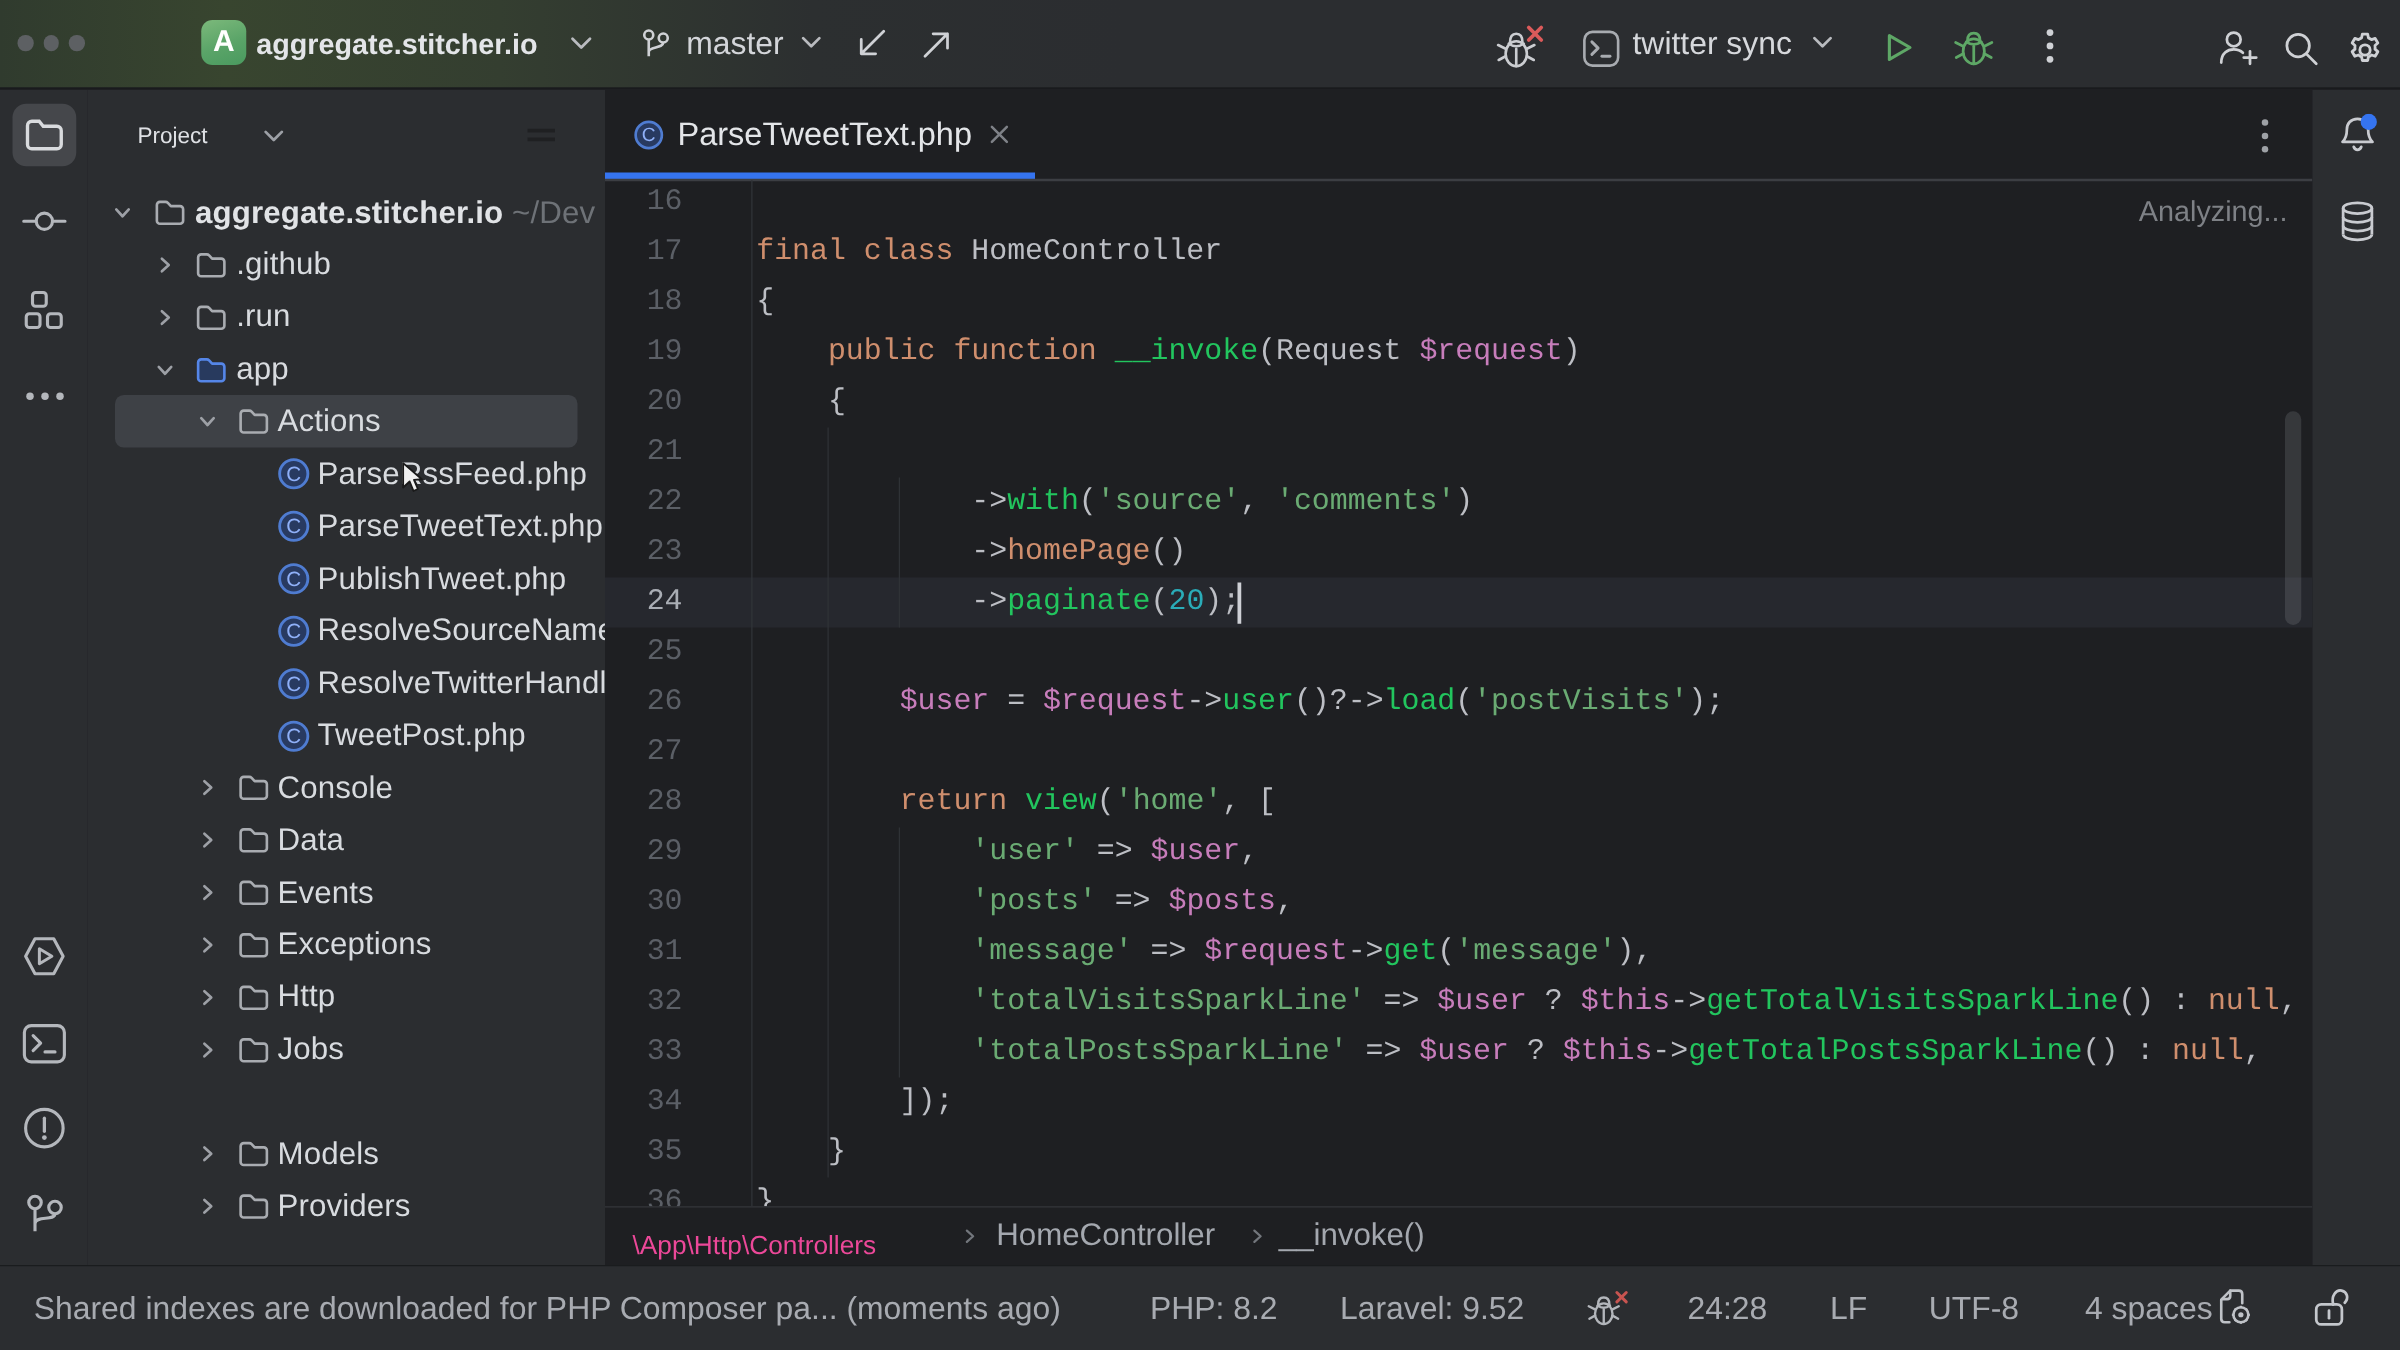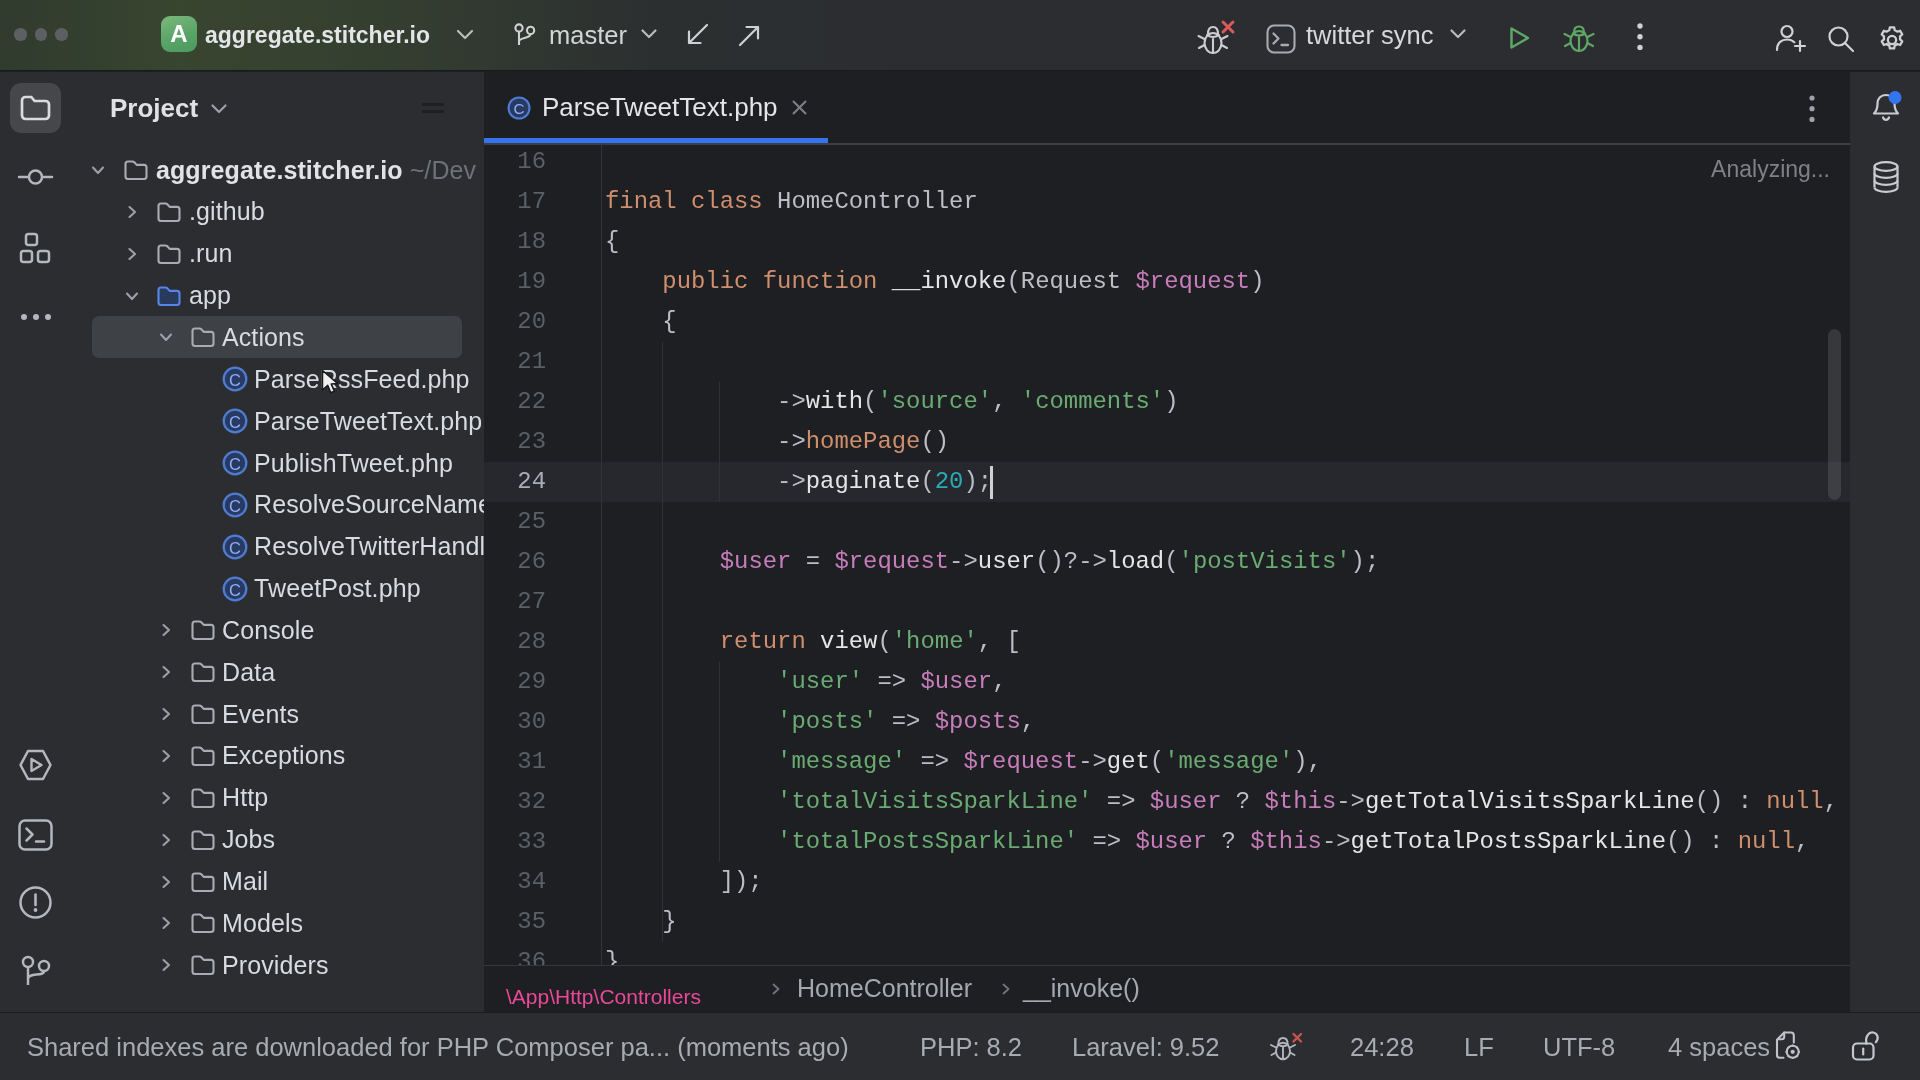--- a/index.html
+++ b/index.html
@@ -1,21 +1,21 @@
 <!DOCTYPE html>
 <html><head>
 <meta charset="utf-8">
 <style>
 *{margin:0;padding:0;box-sizing:border-box}
 html,body{width:1920px;height:1080px;overflow:hidden}
 body{position:relative;background:#1E1F22;font-family:"Liberation Sans",sans-serif;-webkit-font-smoothing:antialiased}
 .abs{position:absolute}
 .row{position:absolute;display:flex;align-items:center}
 pre{font-family:"Liberation Mono",monospace;font-size:23.9px;line-height:40px;color:#BCBEC4}
-.k{color:#CF8E6D}.f{color:#e5e5e5}.s{color:#6AAB73}.n{color:#2AACB8}.v{color:#C77DBB}
+.k{color:#CF8E6D}.f{color:#22c55e}.s{color:#6AAB73}.n{color:#2AACB8}.v{color:#C77DBB}
 .ln{position:absolute;left:484px;width:62px;text-align:right;font-family:"Liberation Mono",monospace;font-size:23.9px;line-height:40px;color:#5B5F66}
 .tr{font-size:25px}
 .tr span{letter-spacing:0.1px}
 svg{display:block}
 </style>
 </head>
 <body>
 
 <div class="abs" id="titlebar" style="left:0;top:0;width:1920px;height:71px;background:linear-gradient(90deg,#303b2e 0px,#38452f 180px,#343e30 400px,#2c2f30 650px,#2b2d30 900px,#2b2d30 100%);border-bottom:1px solid #191a1c"></div>
 
@@ -167,21 +167,21 @@
 <svg class="abs" style="left:20px;top:954px" width="32" height="34" viewBox="0 0 32 34">
  <g fill="none" stroke="#B4B7BC" stroke-width="2.5">
   <circle cx="8" cy="8" r="5"></circle>
   <circle cx="24" cy="12" r="5"></circle>
   <path d="M8 13 L8 31 M8 25 C8 18 24 23 24 17"></path>
  </g>
 </svg>
 
 <div class="abs" id="projpanel" style="left:70px;top:72px;width:414px;height:940px;background:#2B2D30;overflow:hidden">
 
- <div class="row" style="left:40px;top:14px;height:44px;color:#DFE1E5;font-size:26px;font-weight:bold">Project</div>
+ <div class="row" style="left:40px;top:14px;height:44px;color:#DFE1E5;font-size:18px;font-weight:normal">Project</div>
  <svg class="abs" style="left:140px;top:31px" width="18" height="12" viewBox="0 0 18 12">
       <path d="M2.5 2.5 L9 9 L15.5 2.5" fill="none" stroke="#9DA0A6" stroke-width="2.2" stroke-linecap="round" stroke-linejoin="round"></path>
     </svg>
  <div class="abs" style="left:352px;top:31px;width:22px;height:2.5px;background:rgba(0,0,0,0.28)"></div>
  <div class="abs" style="left:352px;top:38px;width:22px;height:2.5px;background:rgba(0,0,0,0.28)"></div>
 
  <div class="abs" style="left:22px;top:244px;width:370px;height:42px;border-radius:7px;background:#3E4146"></div>
 
  <div class="abs tr" style="left:0;top:77.0px;width:414px;height:42px">
       <span class="abs" style="left:20px;top:0;width:16px;height:42px">
@@ -338,31 +338,20 @@
  <div class="abs tr" style="left:0;top:746.6px;width:414px;height:42px">
       <span class="abs" style="left:88px;top:0;width:16px;height:42px">
         <svg class="abs" style="left:0;top:13px" width="16" height="16" viewBox="0 0 16 16">
           <path d="M5.5 3 L11 8 L5.5 13" fill="none" stroke="#9DA0A6" stroke-width="2.1" stroke-linecap="round" stroke-linejoin="round"></path>
         </svg>
       </span>
       <svg class="abs" style="left:120px;top:8px" width="26" height="26" viewBox="0 0 26 26">
         <path d="M2.5 19.5 V7 C2.5 5.6 3.6 4.5 5 4.5 H9.4 C10.1 4.5 10.8 4.8 11.3 5.3 L13.7 7.9 H21 C22.4 7.9 23.5 9 23.5 10.4 V19.5 C23.5 20.9 22.4 22 21 22 H5 C3.6 22 2.5 20.9 2.5 19.5 Z" fill="none" stroke="#A9ACB1" stroke-width="2.1" stroke-linejoin="round"></path>
       </svg>
       <span class="abs" style="left:152px;top:0;height:42px;display:flex;align-items:center;color:#D8DBDF">Jobs</span>
-    </div>
- <div class="abs tr" style="left:0;top:788.5px;width:414px;height:42px">
-      <span class="abs" style="left:88px;top:0;width:16px;height:42px">
-        <svg class="abs" style="left:0;top:13px" width="16" height="16" viewBox="0 0 16 16">
-          <path d="M5.5 3 L11 8 L5.5 13" fill="none" stroke="#9DA0A6" stroke-width="2.1" stroke-linecap="round" stroke-linejoin="round"></path>
-        </svg>
-      </span>
-      <svg class="abs" style="left:120px;top:8px" width="26" height="26" viewBox="0 0 26 26">
-        <path d="M2.5 19.5 V7 C2.5 5.6 3.6 4.5 5 4.5 H9.4 C10.1 4.5 10.8 4.8 11.3 5.3 L13.7 7.9 H21 C22.4 7.9 23.5 9 23.5 10.4 V19.5 C23.5 20.9 22.4 22 21 22 H5 C3.6 22 2.5 20.9 2.5 19.5 Z" fill="none" stroke="#A9ACB1" stroke-width="2.1" stroke-linejoin="round"></path>
-      </svg>
-      <span class="abs" style="left:152px;top:0;height:42px;display:flex;align-items:center;color:#D8DBDF">Mail</span>
     </div>
  <div class="abs tr" style="left:0;top:830.3px;width:414px;height:42px">
       <span class="abs" style="left:88px;top:0;width:16px;height:42px">
         <svg class="abs" style="left:0;top:13px" width="16" height="16" viewBox="0 0 16 16">
           <path d="M5.5 3 L11 8 L5.5 13" fill="none" stroke="#9DA0A6" stroke-width="2.1" stroke-linecap="round" stroke-linejoin="round"></path>
         </svg>
       </span>
       <svg class="abs" style="left:120px;top:8px" width="26" height="26" viewBox="0 0 26 26">
         <path d="M2.5 19.5 V7 C2.5 5.6 3.6 4.5 5 4.5 H9.4 C10.1 4.5 10.8 4.8 11.3 5.3 L13.7 7.9 H21 C22.4 7.9 23.5 9 23.5 10.4 V19.5 C23.5 20.9 22.4 22 21 22 H5 C3.6 22 2.5 20.9 2.5 19.5 Z" fill="none" stroke="#A9ACB1" stroke-width="2.1" stroke-linejoin="round"></path>
       </svg>

